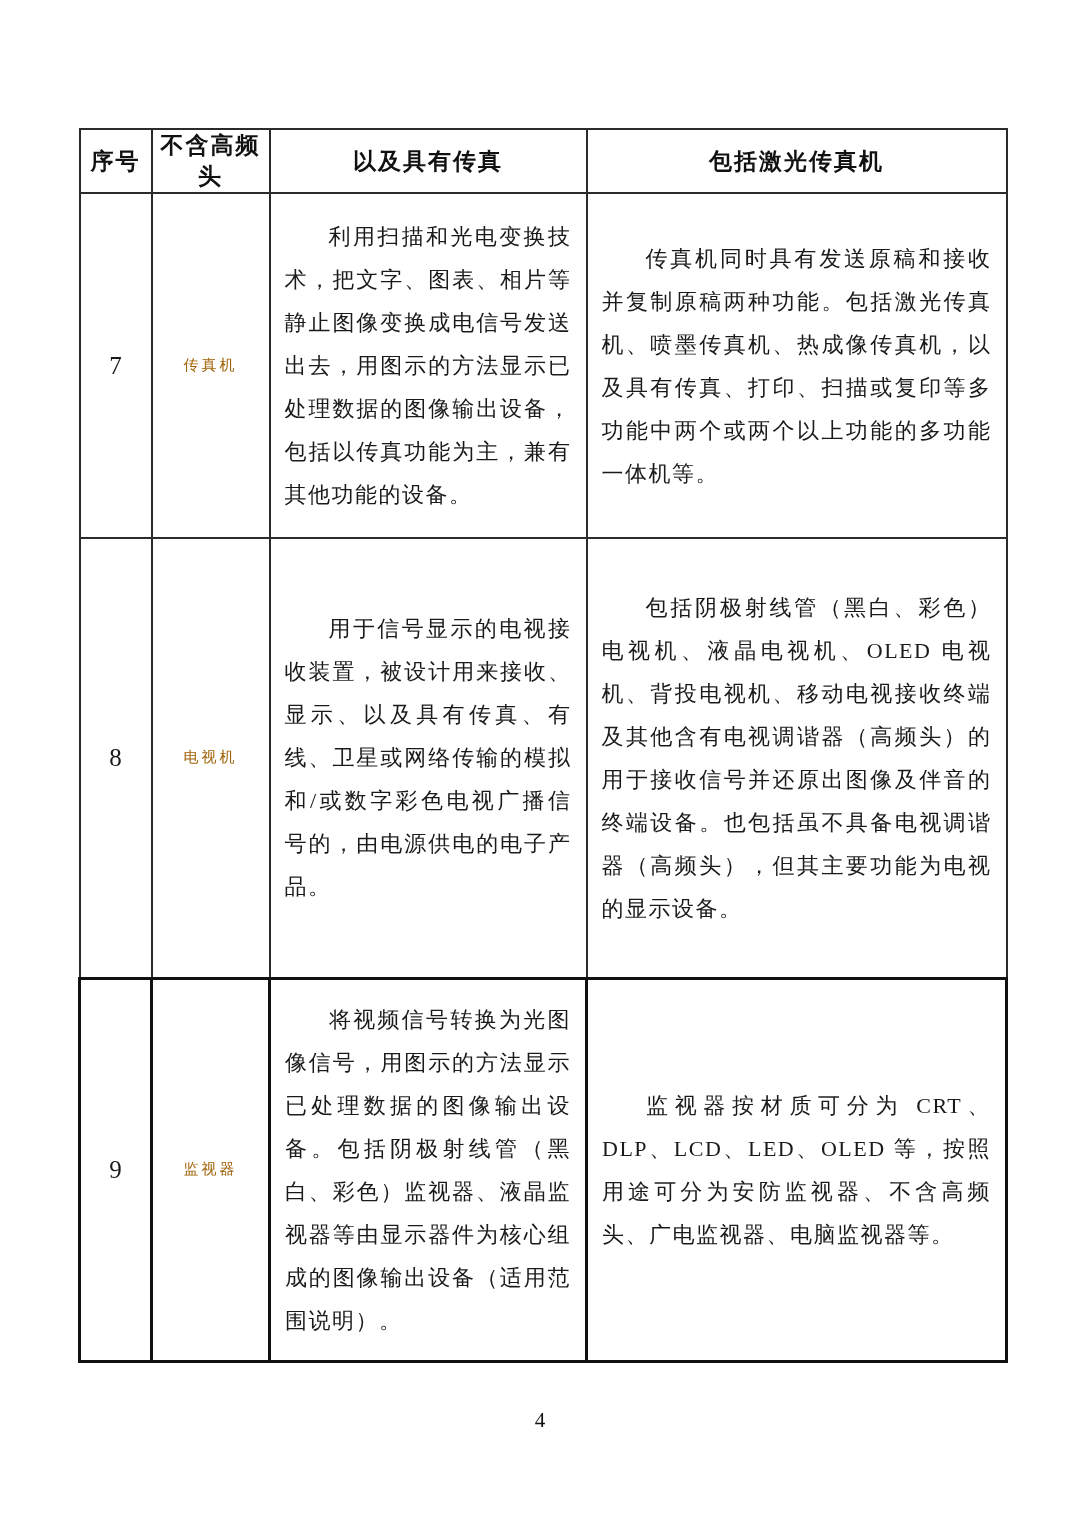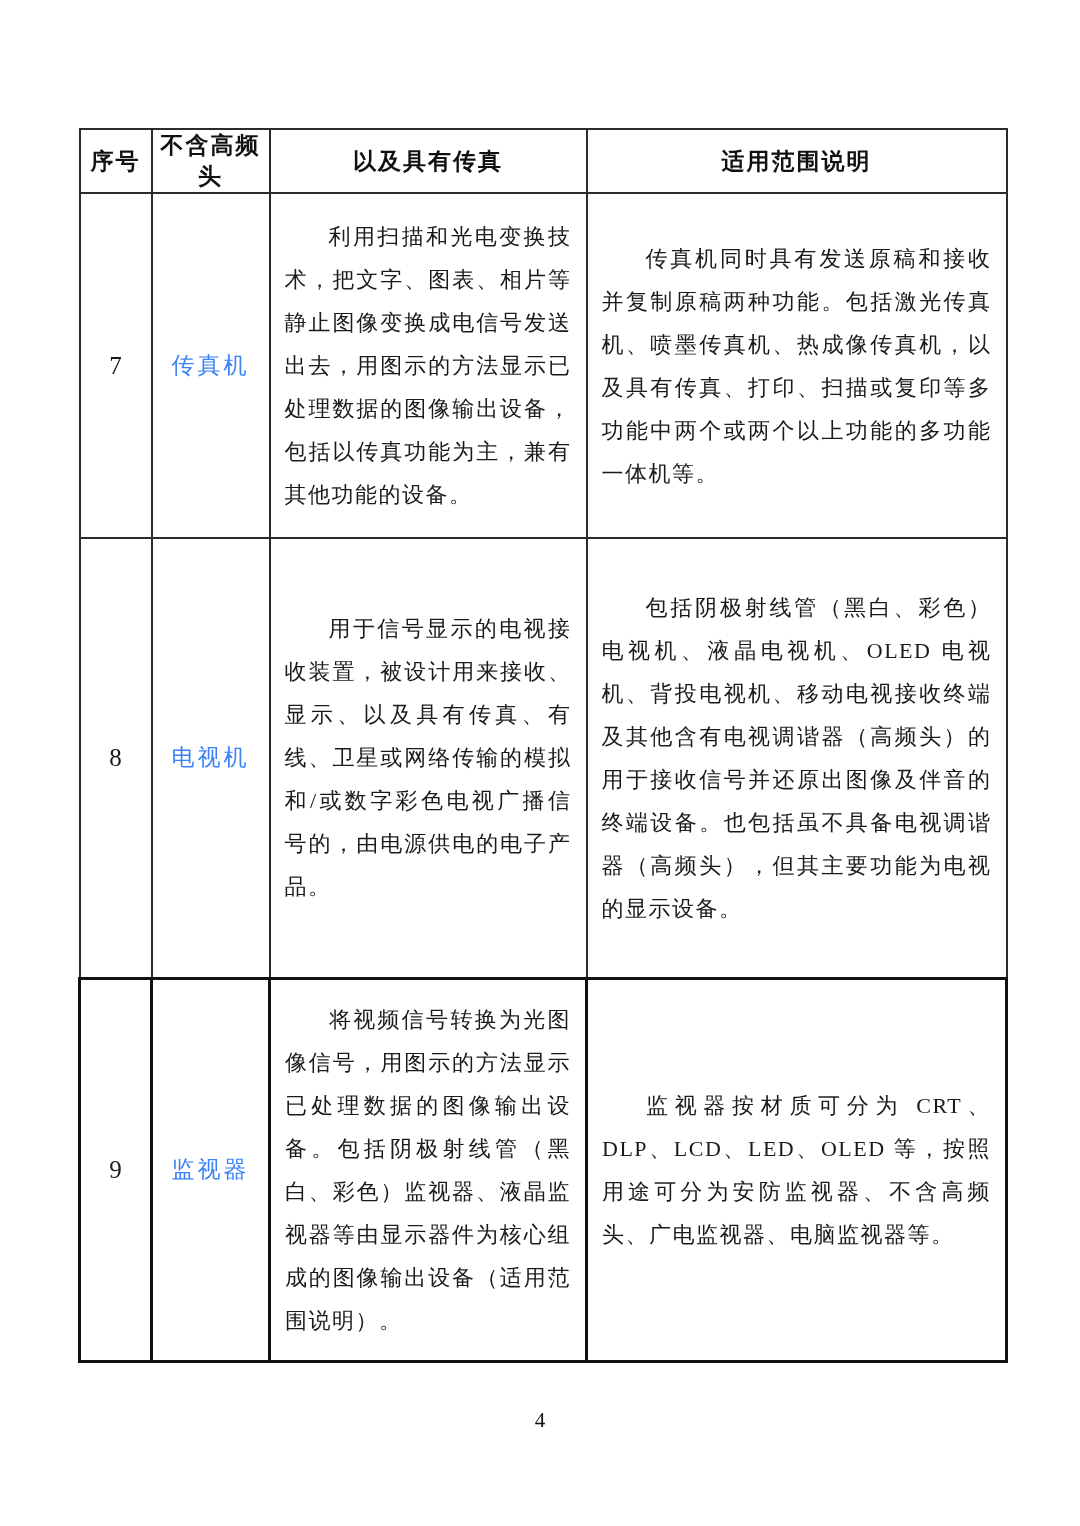--- a/index.html
+++ b/index.html
@@ -40,23 +40,23 @@
   }
 
   td.idx-cell {
     text-align: center;
     font-size: 25px;
     color: #1a1a1a;
     font-family: "Liberation Serif", "DejaVu Serif", serif;
   }
   td.name-cell {
     text-align: center;
-    font-size: 23px;
+    font-size: 15px;
     letter-spacing: 3px;
-    color: #3b82f6;
+    color: #a16207;
   }
   td.para-cell { padding: 10px 0; }
   .para {
     text-align: justify;
     text-indent: 2em;
     line-height: 43px;
     font-size: 22px;
     letter-spacing: 1.5px;
     color: #1a1a1a;
     padding: 0 14px;
@@ -82,21 +82,21 @@
       <col style="width:72px">
       <col style="width:118px">
       <col style="width:317px">
       <col style="width:420px">
     </colgroup>
     <thead>
       <tr>
         <th class="hdr">序号</th>
         <th class="hdr">不含高频头</th>
         <th class="hdr">以及具有传真</th>
-        <th class="hdr">适用范围说明</th>
+        <th class="hdr">包括激光传真机</th>
       </tr>
     </thead>
     <tbody>
       <tr style="height:345px">
         <td class="idx-cell">7</td>
         <td class="name-cell">传真机</td>
         <td class="para-cell">
           <div class="para">利用扫描和光电变换技术，把文字、图表、相片等静止图像变换成电信号发送出去，用图示的方法显示已处理数据的图像输出设备，包括以传真功能为主，兼有其他功能的设备。</div>
         </td>
         <td class="para-cell">

